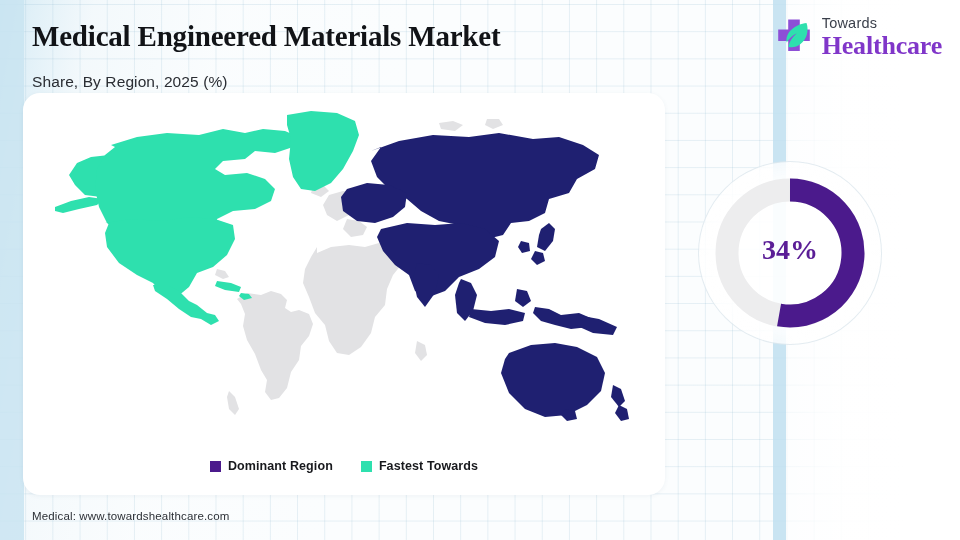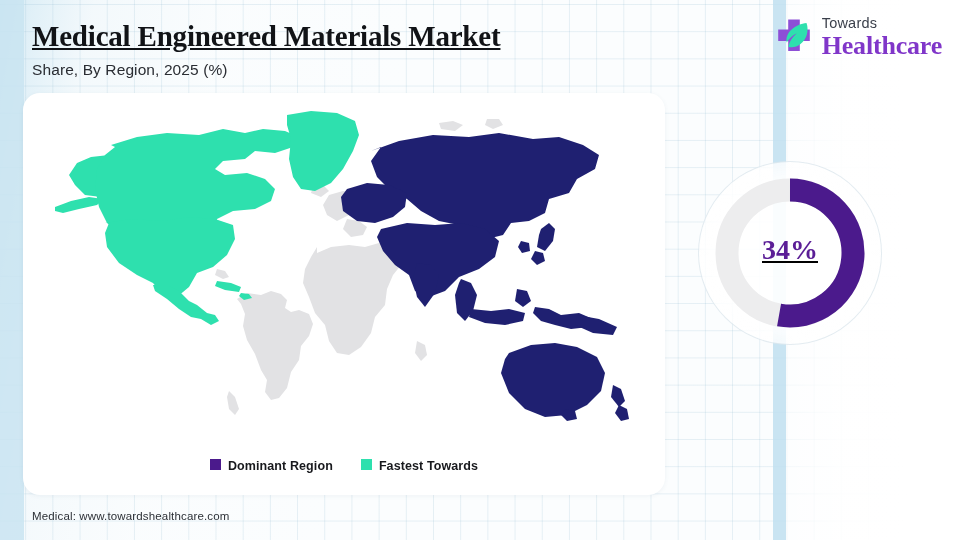--- a/index.html
+++ b/index.html
@@ -46,24 +46,23 @@
 
   
   #header { position:absolute; left:32px; top:20px; }
   #page-title {
     font-family:"Liberation Serif", serif;
     font-weight:700;
     font-size:29px;
     color:#111317;
     letter-spacing:-0.2px;
     white-space:nowrap;
-    text-decoration:underline;
   }
   #page-subtitle {
-    margin-top:8px;
+    margin-top:20px;
     font-size:15.5px;
     color:#2a2d33;
     letter-spacing:0.1px;
   }
 
   
   #logo { position:absolute; right:18px; top:16px; display:flex; align-items:center; gap:7px;justify-content:flex-end; }
   #logo-mark { width:42px; height:42px; position:relative; flex:0 0 auto; }
   #logo-text { display:flex; flex-direction:column; line-height:1; }
   #logo-text-top {
@@ -82,37 +81,37 @@
     overflow:hidden;
   }
   #map-wrap { position:absolute; left:18px; top:10px; width:610px; height:330px; }
   #map-wrap svg { width:100%; height:100%; display:block; }
 
   
   #legend {
     position:absolute; left:0; right:0; bottom:22px;
     display:flex; justify-content:center; align-items:center; gap:28px;
   }
-  .legend-item { display:flex; align-items:flex-start; gap:7px; }
+  .legend-item { display:flex; align-items:center; gap:7px; }
   .legend-swatch { width:11px; height:11px; flex:0 0 auto; }
   .legend-label { font-size:12.5px; font-weight:700; color:#18191d; letter-spacing:0.1px; }
 
   
   #donut-block { position:absolute; left:705px; top:168px; width:170px; height:170px; }
   #donut-ring-outline {
     position:absolute; inset:-7px;
     border-radius:50%;
     border:1px solid rgba(120,160,185,0.20);
     background: radial-gradient(circle, rgba(255,255,255,0.9) 60%, rgba(255,255,255,0.5) 100%);
   }
   #donut-block svg { position:absolute; inset:0; width:170px; height:170px; }
   #donut-center {
     position:absolute; left:0; top:0; width:170px; height:170px;
     display:flex; flex-direction:column; align-items:center; justify-content:center;
-    text-align:center; pointer-events:none;text-decoration:underline;
+    text-align:center; pointer-events:none;
   }
   #donut-value {
     font-family:"Liberation Serif", serif; font-weight:700;
     font-size:28px; color:#5a1d96; line-height:1; margin-bottom:7px;
   }
   #donut-caption {
     font-size:11.5px; font-weight:700; color:#15161a;
     line-height:1.35; letter-spacing:0.1px; max-width:118px;
   }
 

